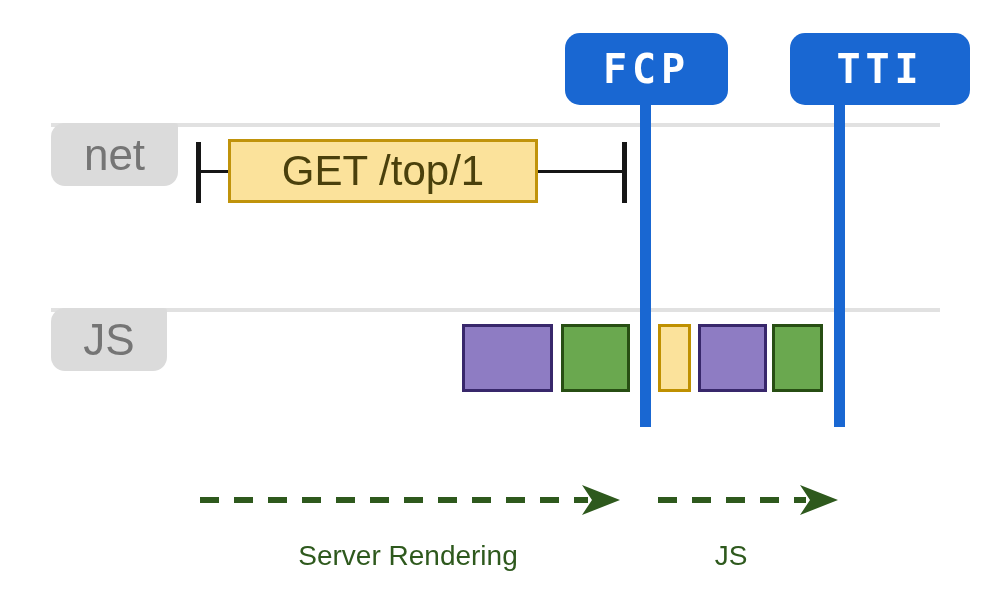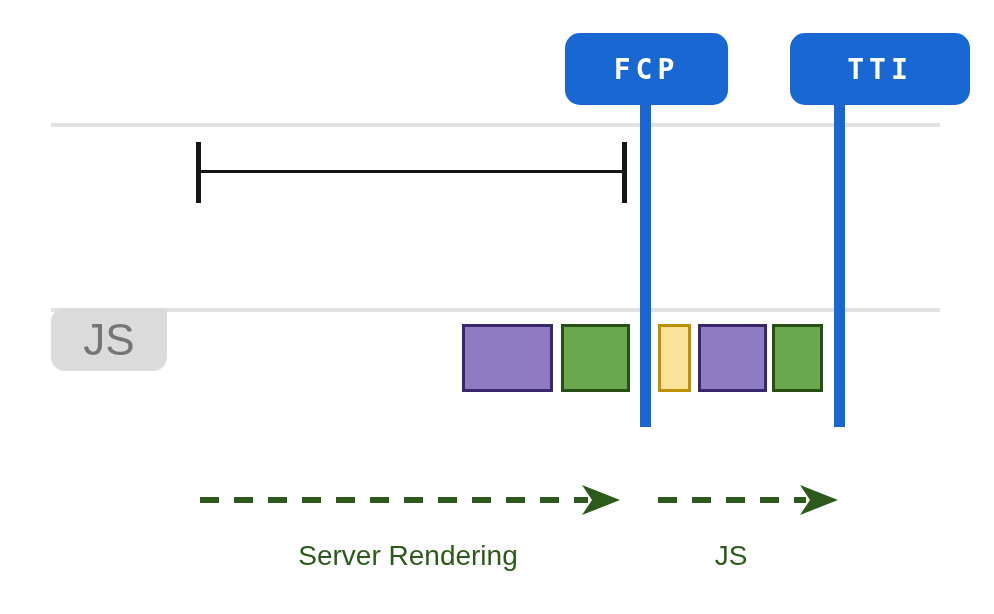--- a/index.html
+++ b/index.html
@@ -9,21 +9,21 @@
     --blue:#1967D2; --track:#E1E1E1; --tab:#DBDBDB; --tabtext:#757575;
     --yfill:#FBE29B; --ybord:#C0930B; --pfill:#8E7CC3; --pbord:#38276B;
     --gfill:#6AA84F; --gbord:#274E13; --phase:#2E591D; --ink:#161616;
   }
 
   
   .badge {
     position:absolute; top:33px; height:72px; background:var(--blue);
     border-radius:15px; color:#ffffff; z-index:6;
     font-family:"DejaVu Sans Mono", monospace; font-weight:bold;
-    font-size:28px; letter-spacing:5px;
+    font-size:40px; letter-spacing:5px;
     display:flex; align-items:center; justify-content:center;
   }
   .stem { position:absolute; top:103px; width:11px; height:324px;
           background:var(--blue); z-index:5; }
 
   
   .track-line { position:absolute; left:51px; width:889px; height:4px;
                 background:var(--track); z-index:1; }
   .track-line.net { top:123px; }
   .track-line.js  { top:308px; }
@@ -68,24 +68,30 @@
         <span>FCP</span>
       </div>
       <div class="stem" style="left: 639.5px;"></div>
       <div class="badge" style="left: 758px; width: 180px; margin-left: 32px;">
         <span>TTI</span>
       </div>
       <div class="stem" style="left: 833.5px;"></div>
     </div>
 
   <div class="track-line net"></div>
+  <div class="tab net">
+    <span>net</span>
+  </div>
 
   <div class="req-line" id="req-line" style="left: 198px; width: 427px;"></div>
   <div class="req-tick" id="req-tick-start" style="left: 196px;"></div>
   <div class="req-tick" id="req-tick-end" style="left: 622px;"></div>
+  <div class="req-box" id="req-box" style="left: 228px; width: 310px;">
+    <span>GET /top/1</span>
+  </div>
 
   <div class="track-line js"></div>
   <div class="tab js">
     <span>JS</span>
   </div>
 
   <div id="js-blocks">
       <div class="block purple" style="left: 462px; width: 91px;"></div>
       <div class="block green" style="left: 561px; width: 69px;"></div>
       <div class="block yellow" style="left: 658px; width: 33px;"></div>

